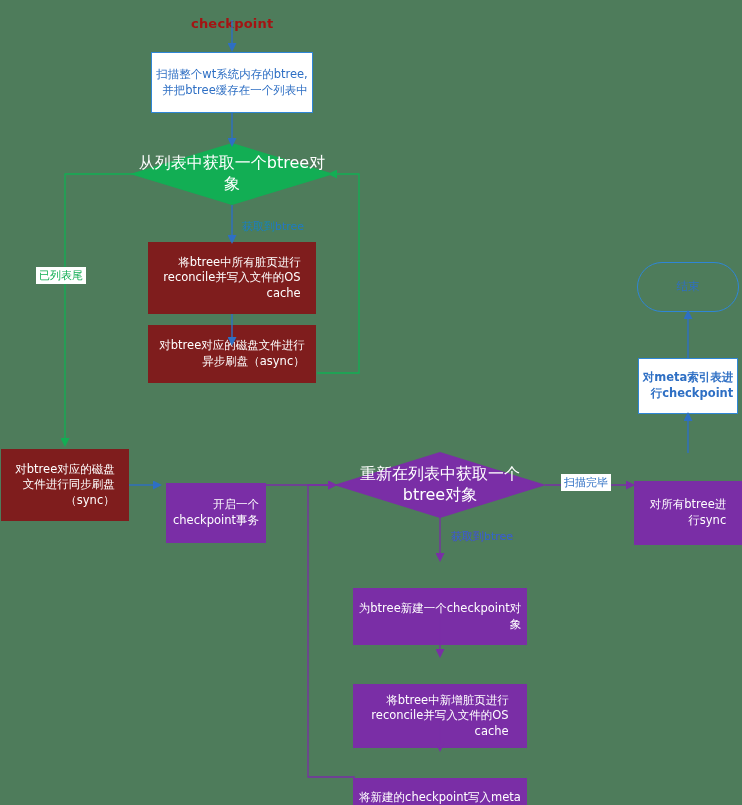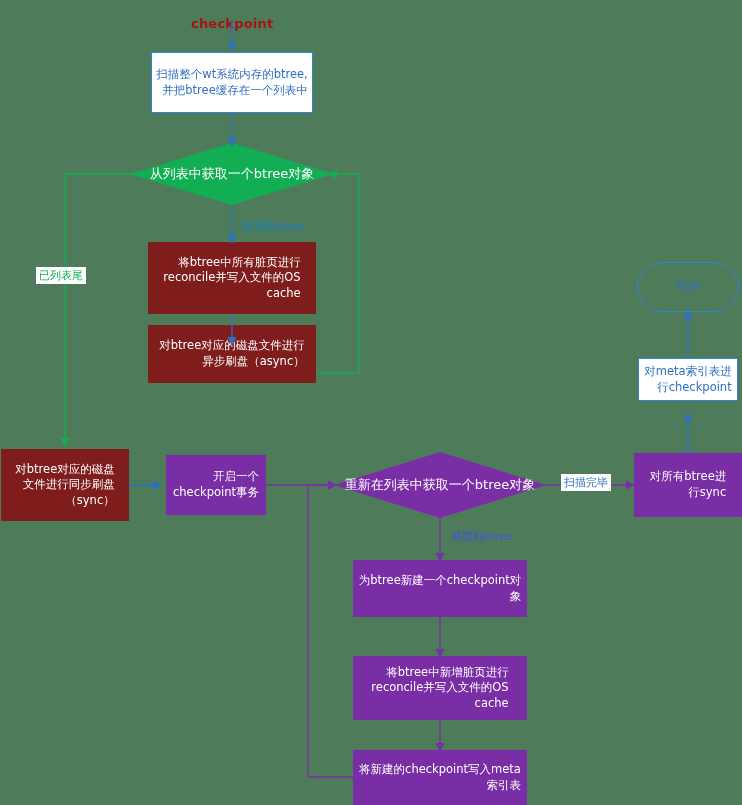--- a/index.html
+++ b/index.html
@@ -33,36 +33,37 @@
   }
   .n-green {
     background: #7f1d1d;
     color: #ffffff;
     font-size: 11.5px;
   }
   .n-purple {
     background: #7a2ea6;
     color: #ffffff;
     font-size: 11.5px;
+    margin-top: 28px;
   }
   .n-round {
     background: transparent;
     border: 1.5px solid #2f86d6;
     border-radius: 26px;
     color: #2e6fc4;
     font-size: 11.5px;
   }
   .diamond {
     position: absolute;
     display: flex;
     align-items: center;
     justify-content: center;
     text-align: center;
     color: #ffffff;
-    font-size: 13px;
+    font-size: 16px;
   }
   .diamond > .dshape {
     position: absolute;
     inset: 0;
     clip-path: polygon(50% 0%, 100% 50%, 50% 100%, 0% 50%);
   }
   .diamond > .dtext {
     position: relative;
     z-index: 2;
     padding: 0 6px;
@@ -210,18 +211,18 @@
   <div class="node n-purple" style="left:353px; top:656px; width:174px; height:64px;">将btree中新增脏页进行
 reconcile并写入文件的OS
 cache</div>
 
   <div class="node n-purple" style="left:353px; top:750px; width:174px; height:55px;">将新建的checkpoint写入meta
 索引表</div>
 
   <div class="node n-purple" style="left:634px; top:453px; width:108px; height:64px;">对所有btree进
 行sync</div>
 
-  <div class="node n-white" style="left:638px; top:358px; width:100px; height:43px;">对meta索引表进
+  <div class="node n-white" style="left:638px; top:358px; width:100px; height:56px;font-weight:bold;">对meta索引表进
 行checkpoint</div>
 
   <div class="node n-round" style="left:637px; top:262px; width:102px; height:50px;">结束</div>
 
 </div>
 
 </body></html>

